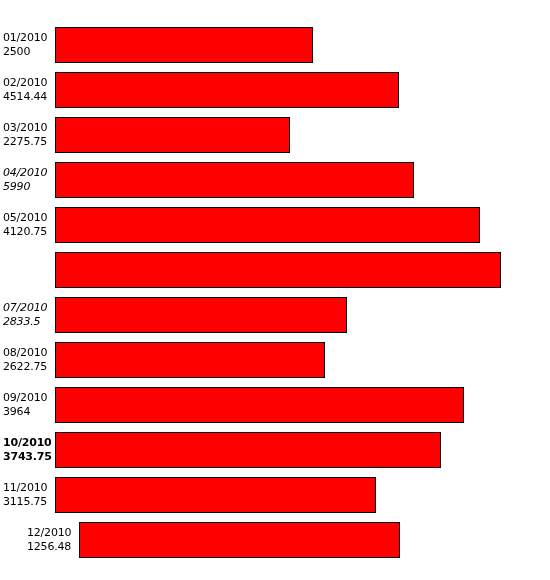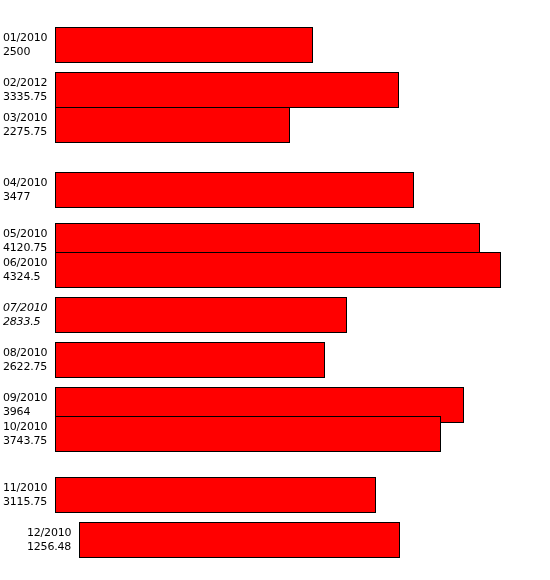--- a/index.html
+++ b/index.html
@@ -60,51 +60,47 @@
   <div id="rows-container">
       <div class="bar-row" style="top: 27px;">
         <div class="row-label">
           <span>01/2010</span>
           <span>2500</span>
         </div>
         <div class="bar" style="width: 258px; background: rgb(255, 0, 0); border-color: rgb(0, 0, 0);"></div>
       </div>
       <div class="bar-row" style="top: 72px;">
         <div class="row-label">
-          <span>02/2012</span>
-          <span>3335.75</span>
+          <span>02/2010</span>
+          <span>4514.44</span>
         </div>
         <div class="bar" style="width: 344px; background: rgb(255, 0, 0); border-color: rgb(0, 0, 0);"></div>
       </div>
-      <div class="bar-row" style="top: 107px; text-align: center;">
+      <div class="bar-row" style="top: 117px; text-align: center;">
         <div class="row-label">
           <span>03/2010</span>
           <span>2275.75</span>
         </div>
         <div class="bar" style="width: 235px; background: rgb(255, 0, 0); border-color: rgb(0, 0, 0);"></div>
       </div>
-      <div class="bar-row" style="top: 172px;">
+      <div class="bar-row" style="top: 162px; font-style: italic;">
         <div class="row-label">
           <span>04/2010</span>
-          <span>3477</span>
+          <span>5990</span>
         </div>
         <div class="bar" style="width: 359px; background: rgb(255, 0, 0); border-color: rgb(0, 0, 0);"></div>
       </div>
-      <div class="bar-row" style="top: 223px; text-decoration: underline;">
+      <div class="bar-row" style="top: 207px; text-decoration: underline;">
         <div class="row-label">
           <span>05/2010</span>
           <span>4120.75</span>
         </div>
         <div class="bar" style="width: 425px; background: rgb(255, 0, 0); border-color: rgb(0, 0, 0);"></div>
       </div>
       <div class="bar-row" style="top: 252px;">
-        <div class="row-label">
-          <span>06/2010</span>
-          <span>4324.5</span>
-        </div>
         <div class="bar" style="width: 446px; background: rgb(255, 0, 0); border-color: rgb(0, 0, 0);"></div>
       </div>
       <div class="bar-row" style="top: 297px; font-style: italic;">
         <div class="row-label">
           <span>07/2010</span>
           <span>2833.5</span>
         </div>
         <div class="bar" style="width: 292px; background: rgb(255, 0, 0); border-color: rgb(0, 0, 0);"></div>
       </div>
       <div class="bar-row" style="top: 342px; text-align: right;">
@@ -114,21 +110,21 @@
         </div>
         <div class="bar" style="width: 270px; background: rgb(255, 0, 0); border-color: rgb(0, 0, 0);"></div>
       </div>
       <div class="bar-row" style="top: 387px; border-radius: 7px;">
         <div class="row-label">
           <span>09/2010</span>
           <span>3964</span>
         </div>
         <div class="bar" style="width: 409px; background: rgb(255, 0, 0); border-color: rgb(0, 0, 0);"></div>
       </div>
-      <div class="bar-row" style="top: 416px;">
+      <div class="bar-row" style="top: 432px; font-weight: bold;">
         <div class="row-label">
           <span>10/2010</span>
           <span>3743.75</span>
         </div>
         <div class="bar" style="width: 386px; background: rgb(255, 0, 0); border-color: rgb(0, 0, 0);"></div>
       </div>
       <div class="bar-row" style="top: 477px; text-decoration: underline;">
         <div class="row-label">
           <span>11/2010</span>
           <span>3115.75</span>

